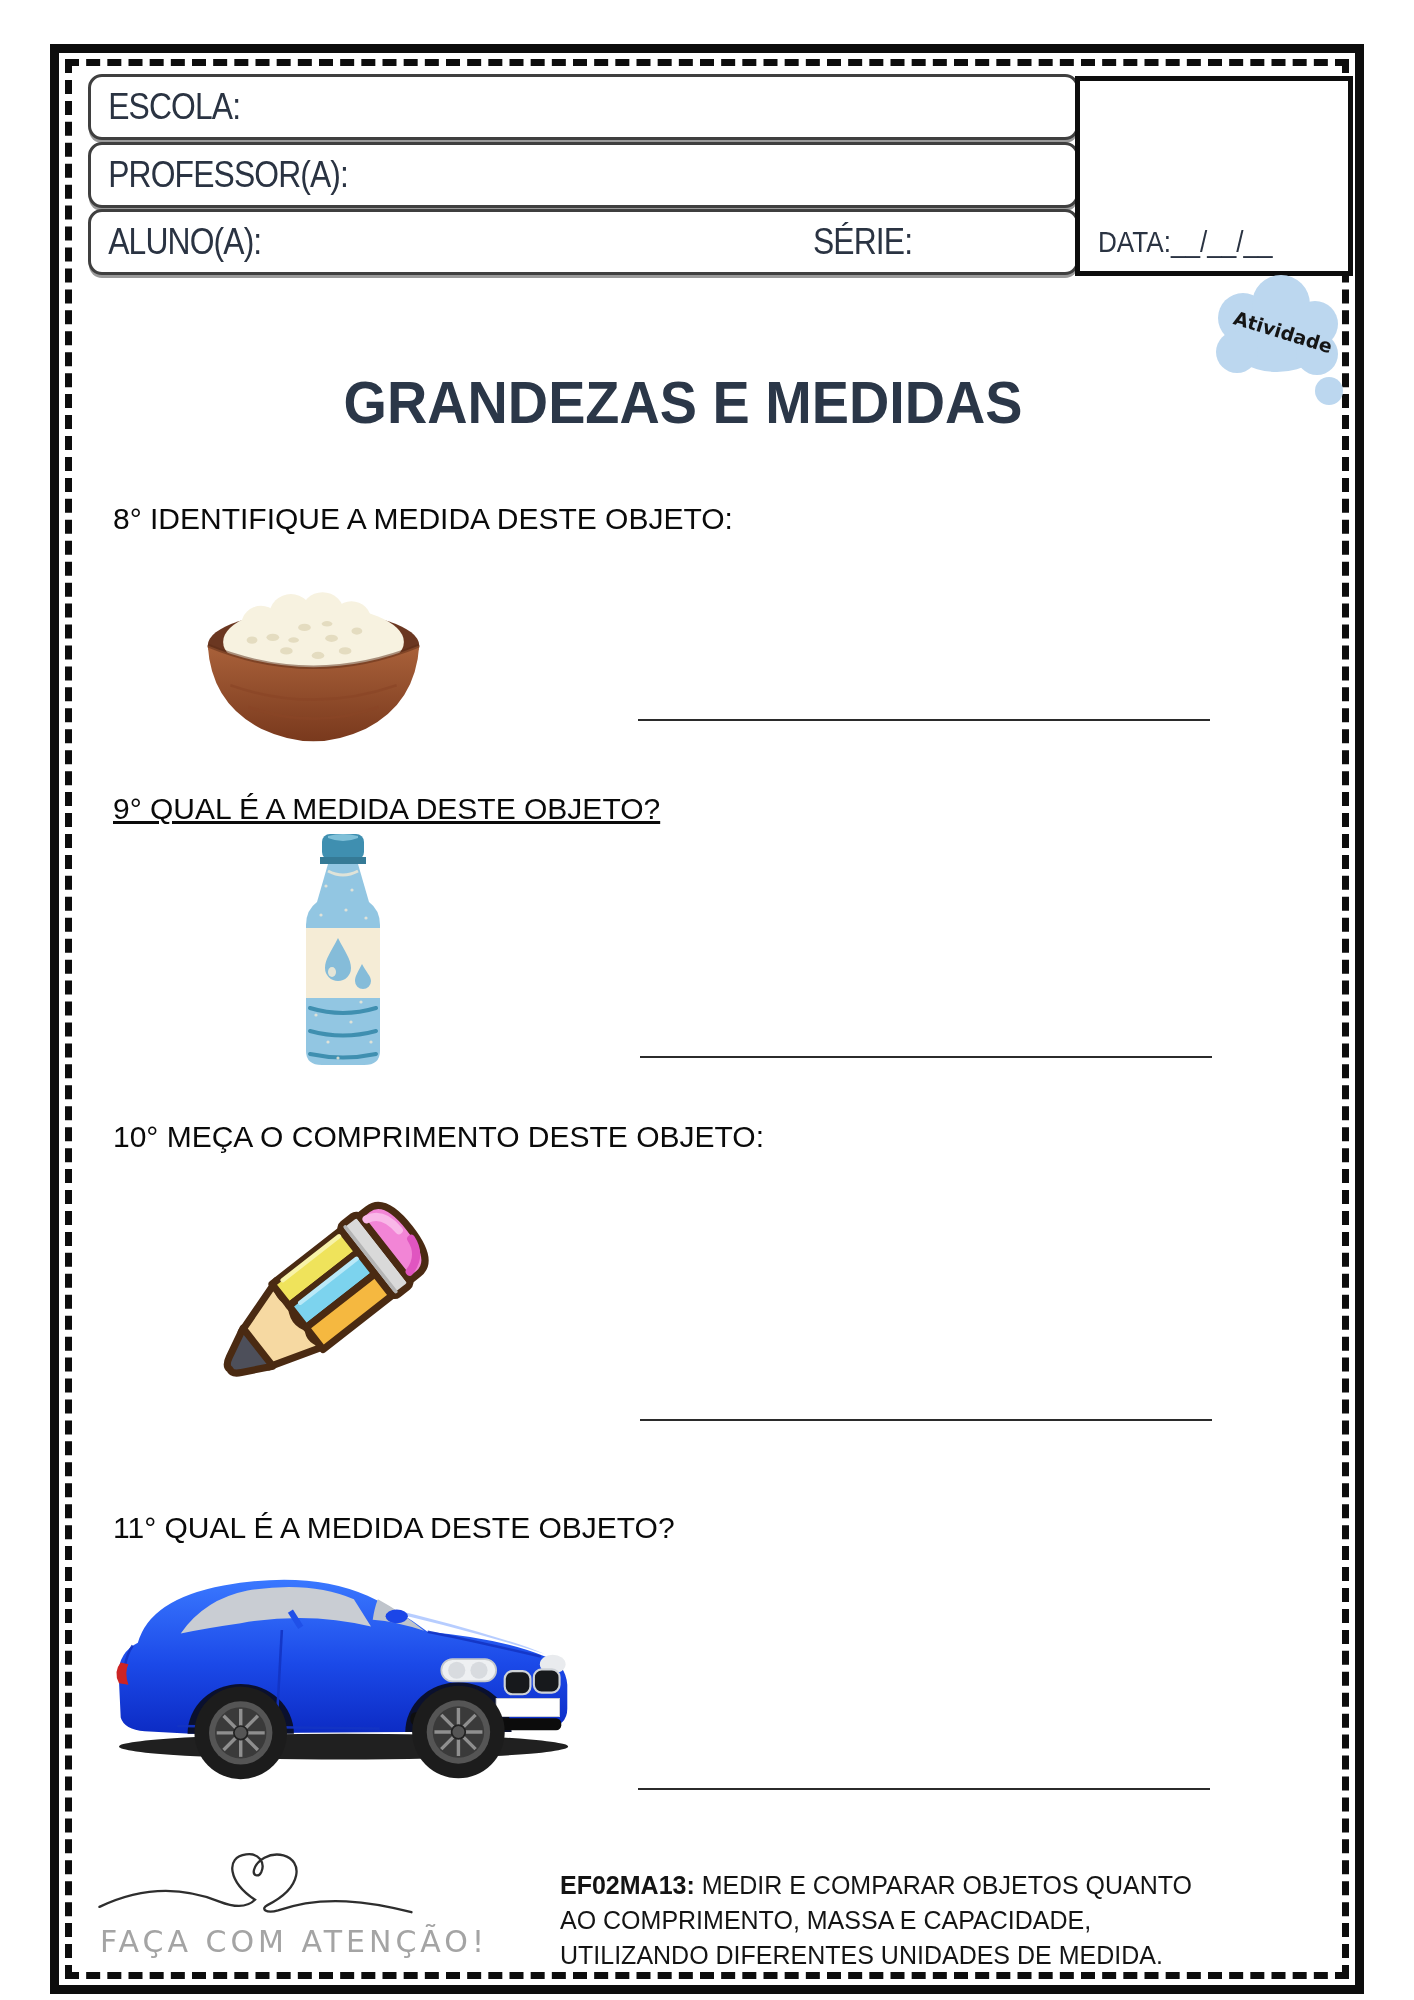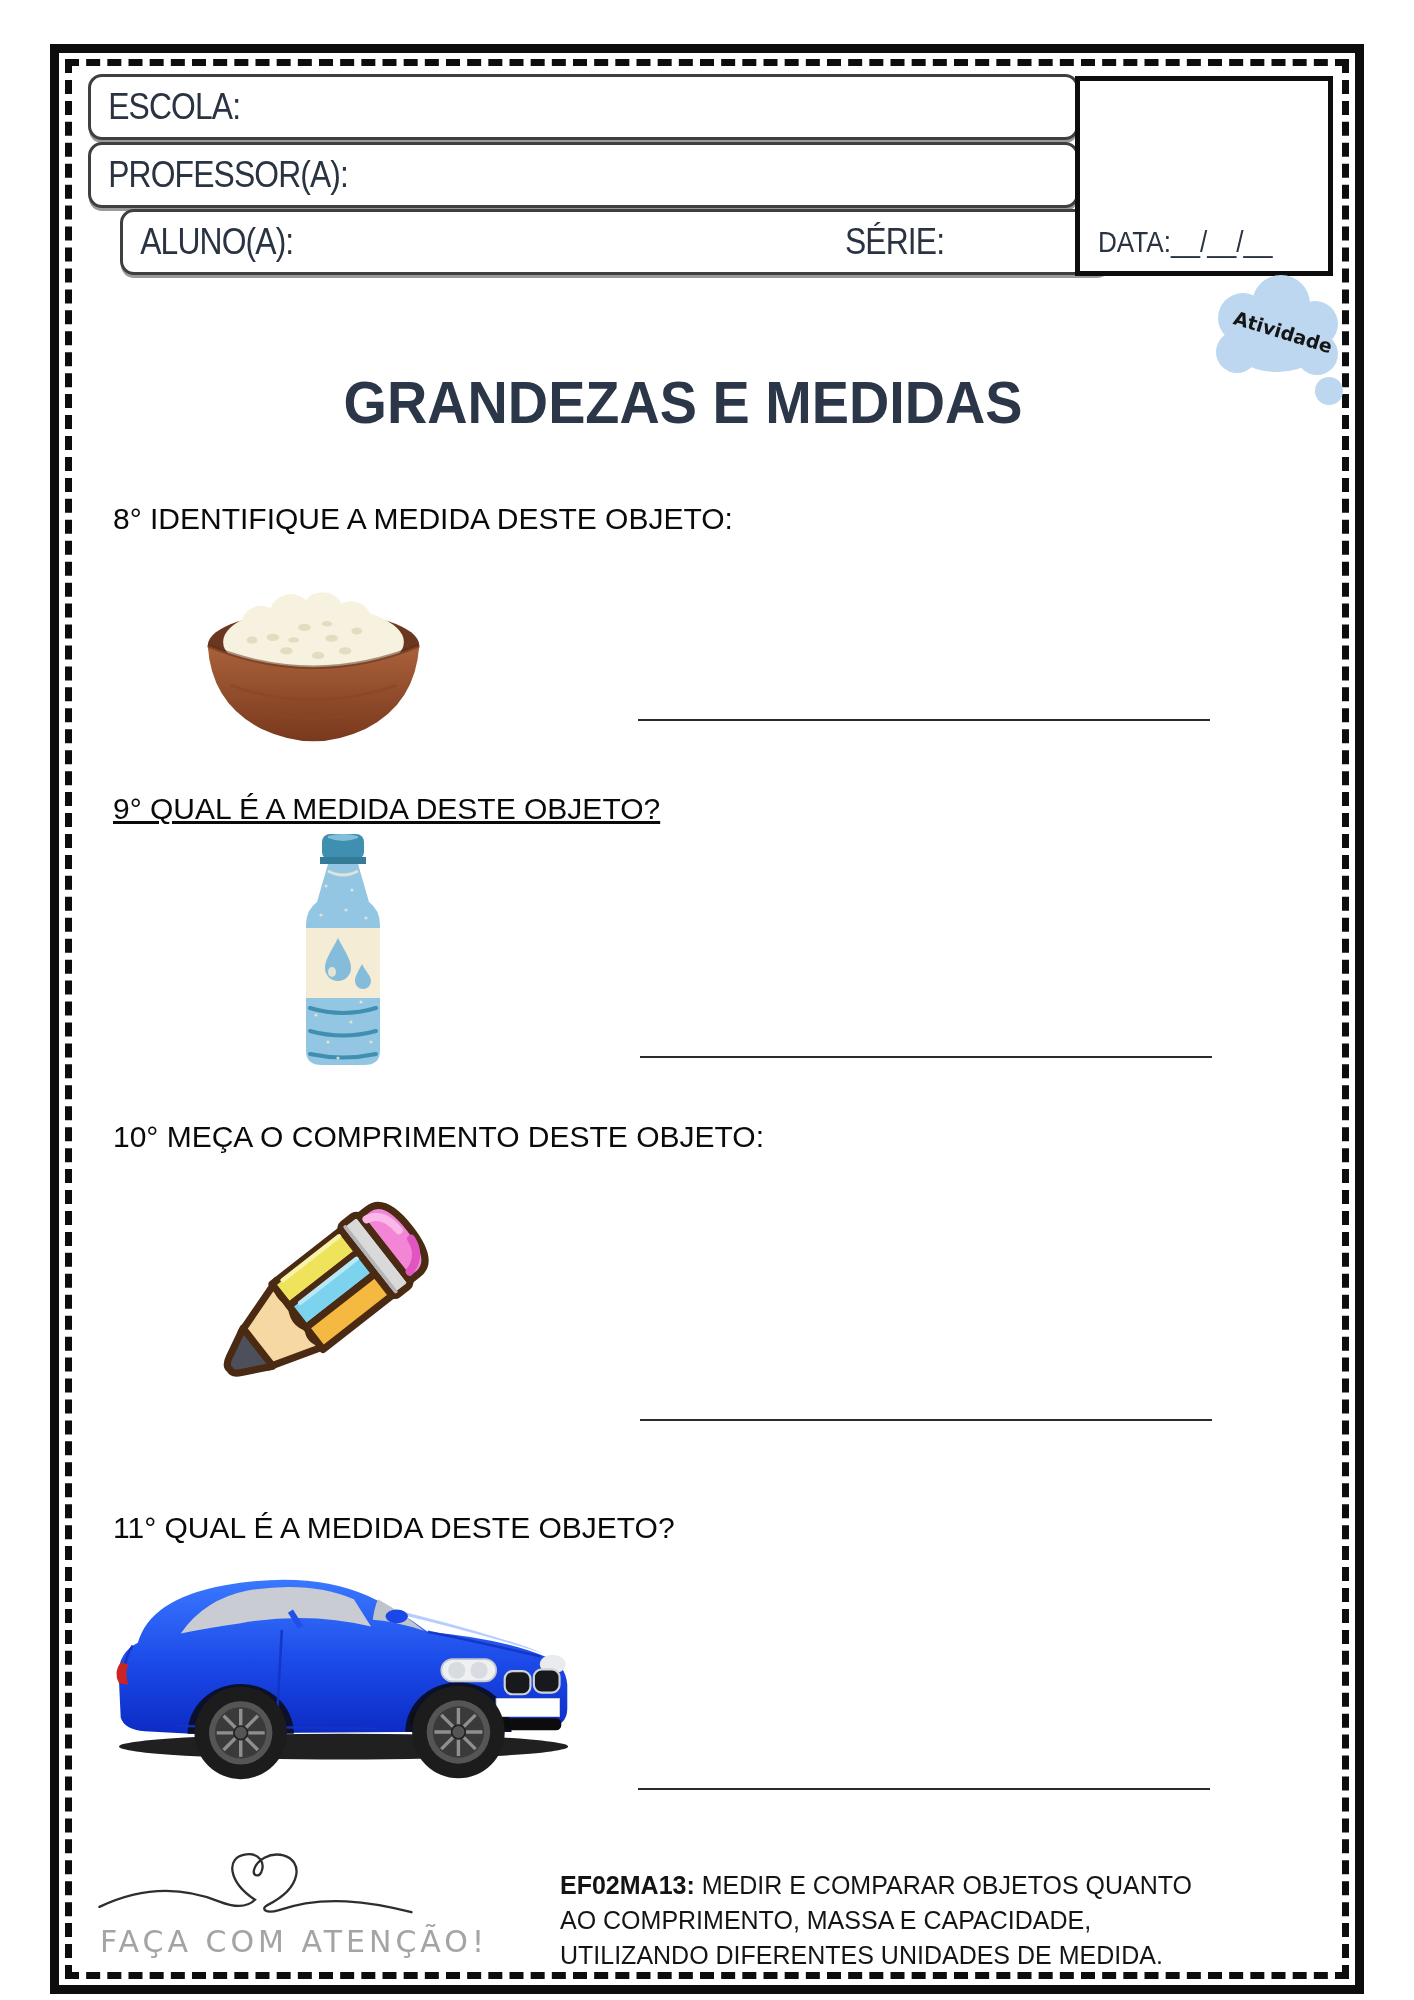--- a/index.html
+++ b/index.html
@@ -22,20 +22,21 @@
   }
   .hdr-label{
     font-size:37px;color:#2a3342;letter-spacing:-1px;white-space:nowrap;
     display:inline-block;transform:scaleX(0.86);transform-origin:0 50%;
     padding-left:20px;
   }
   .serie-label{position:absolute;left:722px;top:0;height:100%;display:flex;align-items:center;}
   .date-box{
     left:1075px;top:76px;width:248px;height:190px;background:#fff;
     border:5px solid #0d0d0d;
+    padding-left:20px;
   }
   .date-label{
     position:absolute;left:18px;bottom:12px;font-size:29px;color:#2a3342;
     display:inline-block;transform:scaleX(0.9);transform-origin:0 50%;white-space:nowrap;
   }
 
   
   .title-wrap{left:60px;top:368px;width:1246px;text-align:center;}
   .title-text{
     font-size:60px;font-weight:bold;color:#2b3748;letter-spacing:0;
@@ -59,21 +60,21 @@
 <div class="abs outer-border">
   <div class="dashed-border"></div>
 </div>
 
 <div class="abs hdr-field" style="top:74px;">
   <span class="hdr-label">ESCOLA:</span>
 </div>
 <div class="abs hdr-field" style="top:142px;">
   <span class="hdr-label">PROFESSOR(A):</span>
 </div>
-<div class="abs hdr-field" style="top:209px;margin-left:32px;">
+<div class="abs hdr-field" style="top:209px;">
   <span class="hdr-label">ALUNO(A):</span>
   <span class="serie-label">
     <span class="hdr-label" style="padding-left:0;">SÉRIE:</span>
   </span>
 </div>
 
 <div class="abs date-box">
   <span class="date-label">DATA:__/__/__</span>
 </div>
 

